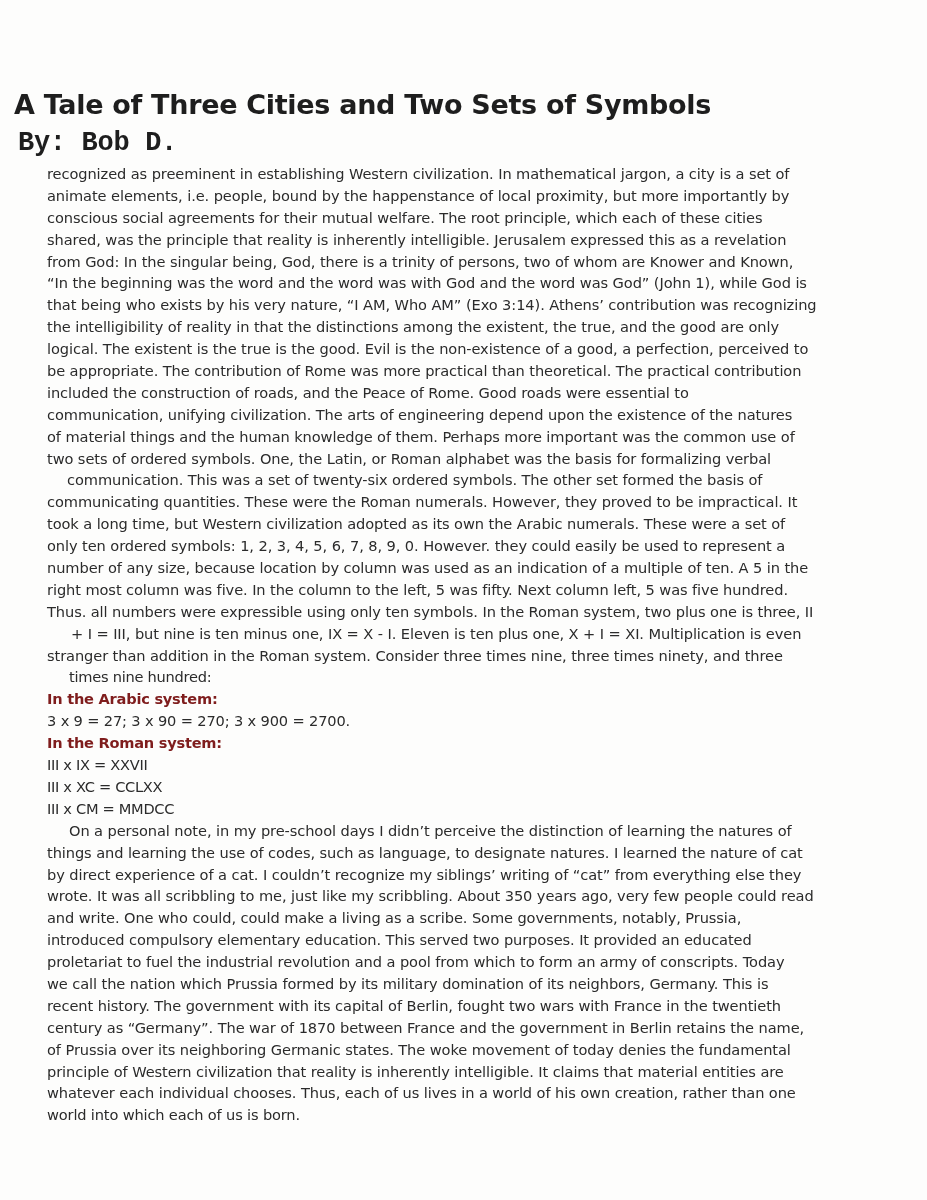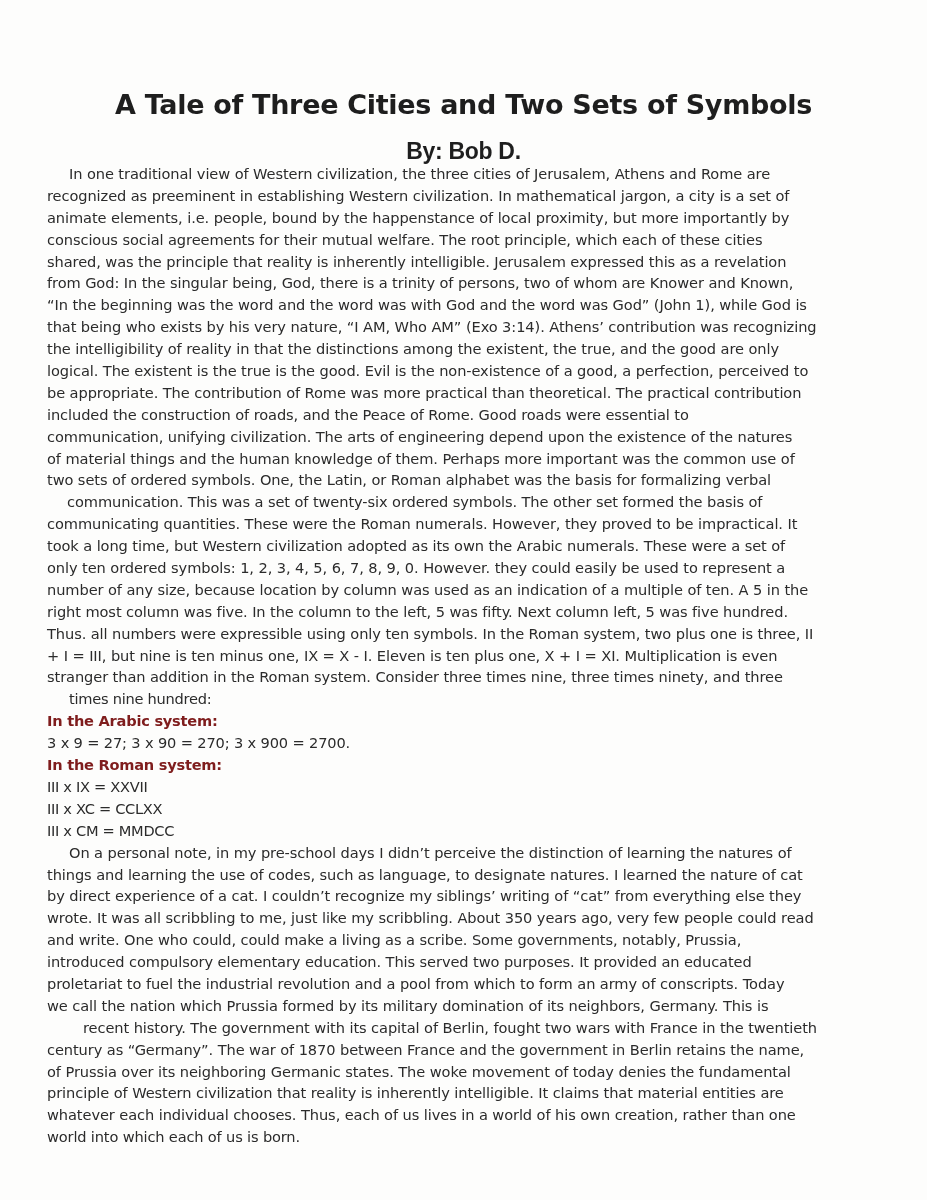--- a/index.html
+++ b/index.html
@@ -16,41 +16,40 @@
       color: #2a2a2a;
     }
     .page {
       position: absolute;
       left: 0; top: 0;
       width: 927px; height: 1200px;
       background: #fdfdfc;
     }
     .title-block {
       position: absolute;
-      left: 0; right: 0;
+      left: 14px; right: 0;
       top: 88px;
-      text-align: center;
     }
     .title {
       font-family: "DejaVu Sans", sans-serif;
       font-weight: bold;
       font-size: 27px;
       line-height: 34px;
       color: #1e1e1e;
       letter-spacing: -0.3px;
       margin: 0;
     }
     .byline {
-      font-family: Liberation Sans, sans-serif;
+      font-family: Liberation Mono, monospace;
       font-weight: bold;
-      font-size: 23px;
+      font-size: 27px;
       line-height: 34px;
       color: #1e1e1e;
       letter-spacing: -0.3px;
-      margin: 12px;
+      margin: 4px;
     }
     .body-text {
       position: absolute;
       left: 47px;
       top: 163px;
       width: 840px;
     }
     .line {
       display: block;
       white-space: nowrap;
@@ -72,21 +71,20 @@
 <body>
 
 <div class="page">
   <div class="title-block">
     <h1 class="title">A Tale of Three Cities and Two Sets of Symbols</h1>
     <h2 class="byline">By: Bob D.</h2>
   </div>
 
   <div class="body-text">
     <div>
-      <span class="line indent" style="letter-spacing: -0.090404px;">In one traditional view of Western civilization, the three cities of Jerusalem, Athens and Rome are</span>
       <span class="line" style="letter-spacing: -0.0880952px;">recognized as preeminent in establishing Western civilization. In mathematical jargon, a city is a set of</span>
       <span class="line" style="letter-spacing: -0.09px;">animate elements, i.e. people, bound by the happenstance of local proximity, but more importantly by</span>
       <span class="line" style="letter-spacing: -0.09px;">conscious social agreements for their mutual welfare. The root principle, which each of these cities</span>
       <span class="line" style="letter-spacing: -0.0873832px;">shared, was the principle that reality is inherently intelligible. Jerusalem expressed this as a revelation</span>
       <span class="line" style="letter-spacing: -0.0892157px;">from God: In the singular being, God, there is a trinity of persons, two of whom are Knower and Known,</span>
       <span class="line" style="letter-spacing: -0.089604px;">“In the beginning was the word and the word was with God and the word was God” (John 1), while God is</span>
       <span class="line" style="letter-spacing: -0.0880952px;">that being who exists by his very nature, “I AM, Who AM” (Exo 3:14). Athens’ contribution was recognizing</span>
       <span class="line" style="letter-spacing: -0.0873832px;">the intelligibility of reality in that the distinctions among the existent, the true, and the good are only</span>
       <span class="line" style="letter-spacing: -0.0863636px;">logical. The existent is the true is the good. Evil is the non-existence of a good, a perfection, perceived to</span>
       <span class="line" style="letter-spacing: -0.0884615px;">be appropriate. The contribution of Rome was more practical than theoretical. The practical contribution</span>
@@ -94,21 +92,21 @@
       <span class="line" style="letter-spacing: -0.0892157px;">communication, unifying civilization. The arts of engineering depend upon the existence of the natures</span>
       <span class="line" style="letter-spacing: -0.0916667px;">of material things and the human knowledge of them. Perhaps more important was the common use of</span>
       <span class="line" style="letter-spacing: -0.090404px;">two sets of ordered symbols. One, the Latin, or Roman alphabet was the basis for formalizing verbal</span>
       <span class="line" style="letter-spacing: -0.0925532px; margin-left: 20px;">communication. This was a set of twenty-six ordered symbols. The other set formed the basis of</span>
       <span class="line" style="letter-spacing: -0.090404px;">communicating quantities. These were the Roman numerals. However, they proved to be impractical. It</span>
       <span class="line" style="letter-spacing: -0.0892157px;">took a long time, but Western civilization adopted as its own the Arabic numerals. These were a set of</span>
       <span class="line" style="letter-spacing: -0.0880952px;">only ten ordered symbols: 1, 2, 3, 4, 5, 6, 7, 8, 9, 0. However. they could easily be used to represent a</span>
       <span class="line" style="letter-spacing: -0.0880952px;">number of any size, because location by column was used as an indication of a multiple of ten. A 5 in the</span>
       <span class="line" style="letter-spacing: -0.0880952px;">right most column was five. In the column to the left, 5 was fifty. Next column left, 5 was five hundred.</span>
       <span class="line" style="letter-spacing: -0.0880952px;">Thus. all numbers were expressible using only ten symbols. In the Roman system, two plus one is three, II</span>
-      <span class="line" style="letter-spacing: -0.087037px;">+ I = III, but nine is ten minus one, IX = X - I. Eleven is ten plus one, X + I = XI. Multiplication is even</span>
+      <span class="line" style="letter-spacing: -0.087037px; margin-left: 24px;">+ I = III, but nine is ten minus one, IX = X - I. Eleven is ten plus one, X + I = XI. Multiplication is even</span>
       <span class="line" style="letter-spacing: -0.09px;">stranger than addition in the Roman system. Consider three times nine, three times ninety, and three</span>
       <span class="line" style="letter-spacing: -0.260526px; margin-left: 22px;">times nine hundred:</span>
     </div>
 
     <div>
       <span class="line bold" style="letter-spacing: -0.240476px;">In the Arabic system:</span>
       <span class="line" style="letter-spacing: -0.147561px;">3 x 9 = 27; 3 x 90 = 270; 3 x 900 = 2700.</span>
     </div>
 
     <div>
@@ -120,21 +118,21 @@
 
     <div>
       <span class="line indent" style="letter-spacing: -0.0892157px;">On a personal note, in my pre-school days I didn’t perceive the distinction of learning the natures of</span>
       <span class="line" style="letter-spacing: -0.0880952px;">things and learning the use of codes, such as language, to designate natures. I learned the nature of cat</span>
       <span class="line" style="letter-spacing: -0.0873832px;">by direct experience of a cat. I couldn’t recognize my siblings’ writing of “cat” from everything else they</span>
       <span class="line" style="letter-spacing: -0.087037px;">wrote. It was all scribbling to me, just like my scribbling. About 350 years ago, very few people could read</span>
       <span class="line" style="letter-spacing: -0.0925532px;">and write. One who could, could make a living as a scribe. Some governments, notably, Prussia,</span>
       <span class="line" style="letter-spacing: -0.0930108px;">introduced compulsory elementary education. This served two purposes. It provided an educated</span>
       <span class="line" style="letter-spacing: -0.0884615px;">proletariat to fuel the industrial revolution and a pool from which to form an army of conscripts. Today</span>
       <span class="line" style="letter-spacing: -0.089604px;">we call the nation which Prussia formed by its military domination of its neighbors, Germany. This is</span>
-      <span class="line" style="letter-spacing: -0.088835px; margin-left: 36px;">recent history. The government with its capital of Berlin, fought two wars with France in the twentieth</span>
+      <span class="line" style="letter-spacing: -0.088835px;">recent history. The government with its capital of Berlin, fought two wars with France in the twentieth</span>
       <span class="line" style="letter-spacing: -0.090404px;">century as “Germany”. The war of 1870 between France and the government in Berlin retains the name,</span>
       <span class="line" style="letter-spacing: -0.0908163px;">of Prussia over its neighboring Germanic states. The woke movement of today denies the fundamental</span>
       <span class="line" style="letter-spacing: -0.086036px;">principle of Western civilization that reality is inherently intelligible. It claims that material entities are</span>
       <span class="line" style="letter-spacing: -0.0884615px;">whatever each individual chooses. Thus, each of us lives in a world of his own creation, rather than one</span>
       <span class="line" style="letter-spacing: -0.161111px;">world into which each of us is born.</span>
     </div>
   </div>
 </div>
 
 </body></html>

